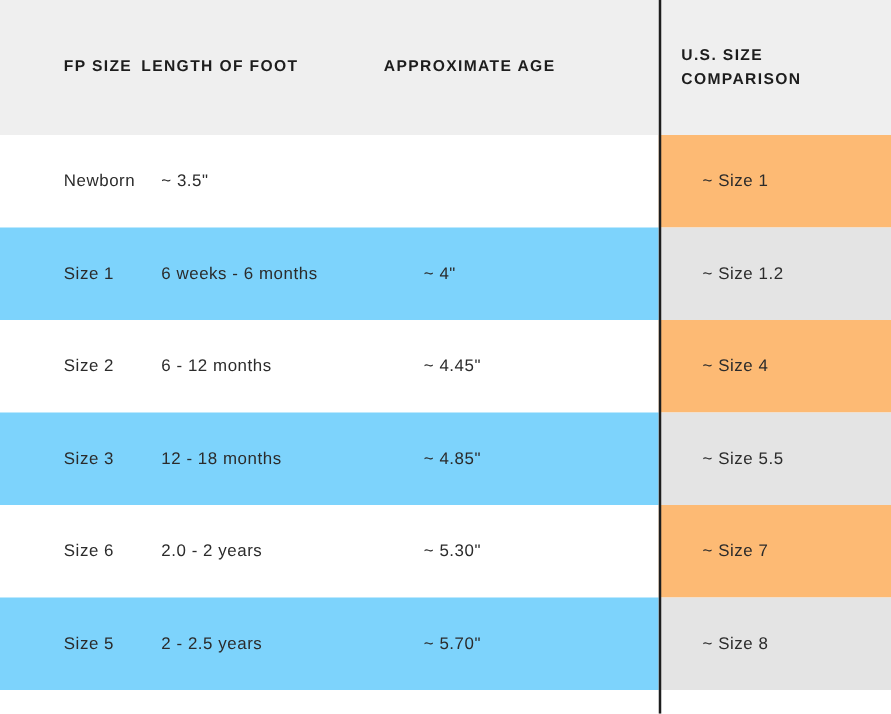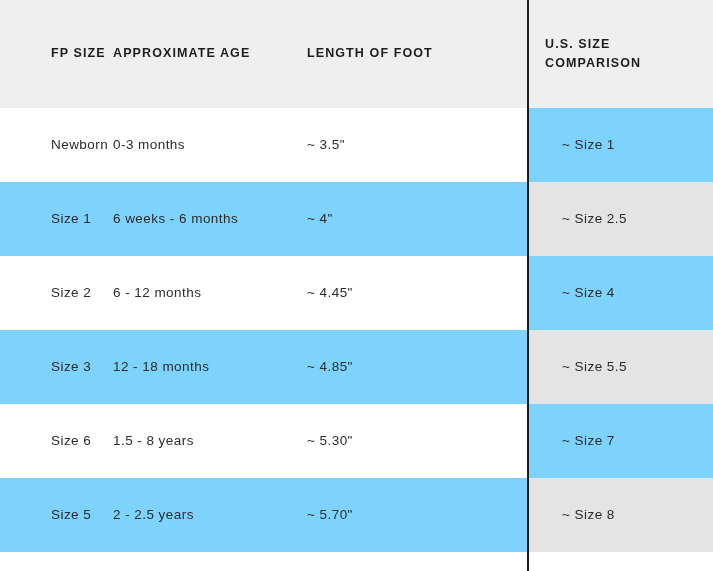--- a/index.html
+++ b/index.html
@@ -61,20 +61,21 @@
   }
   .head-right .head-cell {
     display: block;
     max-width: 120px;
   }
 
   
   .row-left, .row-right {
     height: 74px;
     box-sizing: border-box;
+    gap: 16px;
   }
   .row-left {
     display: grid;
     grid-template-columns: 113px 194px 220px;
     align-items: center;
   }
   .row-right {
     display: flex;
     align-items: center;
     padding-left: 35px;
@@ -82,68 +83,67 @@
   .cell {
     font-size: 13.5px;
     letter-spacing: 0.45px;
     color: #2b2b2b;
     line-height: 1.4;
   }
   .row-left .cell:nth-child(1) { padding-left: 51px; }
 
   .shade-white { background: #ffffff; }
   .shade-grey  { background: #7dd3fc; }
-  .shade-white-r { background: #7dd3fc; }
+  .shade-white-r { background: #fdba74; }
   .shade-grey-r  { background: #e4e4e4; }
 
   
   .divider {
     position: absolute;
     top: 0;
     left: 527px;
     width: 1.5px;
     height: 571px;
     background: #1d1d1d;
   }
 </style>
 </head>
 <body>
 
 <div class="size-table">
 
   <div class="grid">
     <div class="head-left">
       <div class="head-cell">FP SIZE</div>
+      <div class="head-cell">LENGTH OF FOOT</div>
       <div class="head-cell">APPROXIMATE AGE</div>
-      <div class="head-cell">LENGTH OF FOOT</div>
     </div>
     <div class="head-right">
       <div class="head-cell">U.S. SIZE COMPARISON</div>
     </div>
   </div>
 
   <div class="grid">
     <div class="row-left shade-white">
       <div class="cell">Newborn</div>
-      <div class="cell">0-3 months</div>
       <div class="cell">~ 3.5"</div>
     </div>
     <div class="row-right shade-white-r">
       <div class="cell">~ Size 1</div>
     </div>
   </div>
 
   <div class="grid">
     <div class="row-left shade-grey">
       <div class="cell">Size 1</div>
       <div class="cell">6 weeks - 6 months</div>
       <div class="cell">~ 4"</div>
     </div>
     <div class="row-right shade-grey-r">
-      <div class="cell">~ Size 2.5</div>
+      <div class="cell">~ Size 1.2</div>
     </div>
   </div>
 
   <div class="grid">
     <div class="row-left shade-white">
       <div class="cell">Size 2</div>
       <div class="cell">6 - 12 months</div>
       <div class="cell">~ 4.45"</div>
     </div>
     <div class="row-right shade-white-r">
@@ -158,21 +158,21 @@
       <div class="cell">~ 4.85"</div>
     </div>
     <div class="row-right shade-grey-r">
       <div class="cell">~ Size 5.5</div>
     </div>
   </div>
 
   <div class="grid">
     <div class="row-left shade-white">
       <div class="cell">Size 6</div>
-      <div class="cell">1.5 - 8 years</div>
+      <div class="cell">2.0 - 2 years</div>
       <div class="cell">~ 5.30"</div>
     </div>
     <div class="row-right shade-white-r">
       <div class="cell">~ Size 7</div>
     </div>
   </div>
 
   <div class="grid">
     <div class="row-left shade-grey">
       <div class="cell">Size 5</div>

